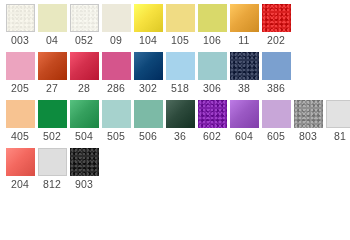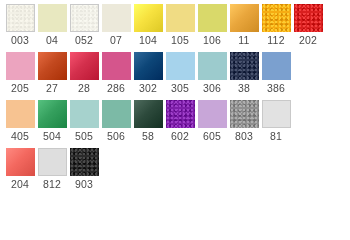--- a/index.html
+++ b/index.html
@@ -71,45 +71,39 @@
         <div class="swatch-label">04</div>
       </div>
       <div class="swatch-cell">
         <div class="swatch-chip bordered" style="background: rgb(243, 242, 234);">
           <div class="noise" style="background-image: radial-gradient(rgb(225, 224, 216) 38%, transparent 42%), radial-gradient(rgb(255, 255, 248) 38%, transparent 42%), radial-gradient(rgb(225, 224, 216) 30%, transparent 34%); background-size: 4px 4px, 5px 5px, 3px 3px; background-position: 0px 0px, 2px 3px, 1px 2px; opacity: 0.55;"></div>
         </div>
         <div class="swatch-label">052</div>
       </div>
       <div class="swatch-cell">
         <div class="swatch-chip" style="background: rgb(236, 233, 218);"></div>
-        <div class="swatch-label">07</div>
+        <div class="swatch-label">09</div>
       </div>
       <div class="swatch-cell">
         <div class="swatch-chip" style="background: linear-gradient(135deg, rgb(255, 255, 97) 0%, rgb(247, 226, 63) 45%, rgb(221, 200, 37) 100%);"></div>
         <div class="swatch-label">104</div>
       </div>
       <div class="swatch-cell">
         <div class="swatch-chip" style="background: rgb(240, 220, 132);"></div>
         <div class="swatch-label">105</div>
       </div>
       <div class="swatch-cell">
         <div class="swatch-chip" style="background: rgb(217, 217, 106);"></div>
         <div class="swatch-label">106</div>
       </div>
       <div class="swatch-cell">
         <div class="swatch-chip" style="background: linear-gradient(135deg, rgb(255, 200, 94) 0%, rgb(233, 166, 60) 45%, rgb(207, 140, 34) 100%);"></div>
         <div class="swatch-label">11</div>
       </div>
       <div class="swatch-cell">
-        <div class="swatch-chip" style="background: rgb(246, 172, 18);">
-          <div class="noise" style="background-image: radial-gradient(rgb(255, 218, 64) 38%, transparent 42%), radial-gradient(rgb(204, 130, 0) 38%, transparent 42%), radial-gradient(rgb(255, 218, 64) 30%, transparent 34%); background-size: 4px 4px, 5px 5px, 3px 3px; background-position: 0px 0px, 2px 3px, 1px 2px; opacity: 0.7;"></div>
-        </div>
-        <div class="swatch-label">112</div>
-      </div>
-      <div class="swatch-cell">
         <div class="swatch-chip" style="background: rgb(217, 31, 31);">
           <div class="noise" style="background-image: radial-gradient(rgb(255, 77, 77) 38%, transparent 42%), radial-gradient(rgb(175, 0, 0) 38%, transparent 42%), radial-gradient(rgb(255, 77, 77) 30%, transparent 34%); background-size: 4px 4px, 5px 5px, 3px 3px; background-position: 0px 0px, 2px 3px, 1px 2px; opacity: 0.7;"></div>
         </div>
         <div class="swatch-label">202</div>
       </div>
     </div>
     <div class="swatch-row">
       <div class="swatch-cell">
         <div class="swatch-chip" style="background: rgb(236, 164, 191);"></div>
         <div class="swatch-label">205</div>
@@ -125,21 +119,21 @@
       <div class="swatch-cell">
         <div class="swatch-chip" style="background: rgb(213, 85, 140);"></div>
         <div class="swatch-label">286</div>
       </div>
       <div class="swatch-cell">
         <div class="swatch-chip" style="background: linear-gradient(135deg, rgb(47, 104, 154) 0%, rgb(13, 70, 120) 45%, rgb(0, 44, 94) 100%);"></div>
         <div class="swatch-label">302</div>
       </div>
       <div class="swatch-cell">
         <div class="swatch-chip" style="background: rgb(166, 211, 236);"></div>
-        <div class="swatch-label">305</div>
+        <div class="swatch-label">518</div>
       </div>
       <div class="swatch-cell">
         <div class="swatch-chip" style="background: rgb(156, 203, 205);"></div>
         <div class="swatch-label">306</div>
       </div>
       <div class="swatch-cell">
         <div class="swatch-chip" style="background: rgb(42, 52, 80);">
           <div class="noise" style="background-image: radial-gradient(rgb(88, 98, 126) 38%, transparent 42%), radial-gradient(rgb(0, 10, 38) 38%, transparent 42%), radial-gradient(rgb(88, 98, 126) 30%, transparent 34%); background-size: 4px 4px, 5px 5px, 3px 3px; background-position: 0px 0px, 2px 3px, 1px 2px; opacity: 0.7;"></div>
         </div>
         <div class="swatch-label">38</div>
@@ -148,40 +142,48 @@
         <div class="swatch-chip" style="background: rgb(123, 160, 207);"></div>
         <div class="swatch-label">386</div>
       </div>
     </div>
     <div class="swatch-row">
       <div class="swatch-cell">
         <div class="swatch-chip" style="background: rgb(247, 195, 145);"></div>
         <div class="swatch-label">405</div>
       </div>
       <div class="swatch-cell">
+        <div class="swatch-chip" style="background: rgb(13, 139, 62);"></div>
+        <div class="swatch-label">502</div>
+      </div>
+      <div class="swatch-cell">
         <div class="swatch-chip" style="background: linear-gradient(135deg, rgb(87, 194, 128) 0%, rgb(53, 160, 94) 45%, rgb(27, 134, 68) 100%);"></div>
         <div class="swatch-label">504</div>
       </div>
       <div class="swatch-cell">
         <div class="swatch-chip" style="background: rgb(166, 210, 205);"></div>
         <div class="swatch-label">505</div>
       </div>
       <div class="swatch-cell">
         <div class="swatch-chip" style="background: rgb(124, 186, 166);"></div>
         <div class="swatch-label">506</div>
       </div>
       <div class="swatch-cell">
         <div class="swatch-chip" style="background: linear-gradient(135deg, rgb(79, 108, 94) 0%, rgb(45, 74, 60) 45%, rgb(19, 48, 34) 100%);"></div>
-        <div class="swatch-label">58</div>
+        <div class="swatch-label">36</div>
       </div>
       <div class="swatch-cell">
         <div class="swatch-chip" style="background: rgb(125, 31, 168);">
           <div class="noise" style="background-image: radial-gradient(rgb(171, 77, 214) 38%, transparent 42%), radial-gradient(rgb(83, 0, 126) 38%, transparent 42%), radial-gradient(rgb(171, 77, 214) 30%, transparent 34%); background-size: 4px 4px, 5px 5px, 3px 3px; background-position: 0px 0px, 2px 3px, 1px 2px; opacity: 0.7;"></div>
         </div>
         <div class="swatch-label">602</div>
+      </div>
+      <div class="swatch-cell">
+        <div class="swatch-chip" style="background: linear-gradient(135deg, rgb(189, 123, 230) 0%, rgb(155, 89, 196) 45%, rgb(129, 63, 170) 100%);"></div>
+        <div class="swatch-label">604</div>
       </div>
       <div class="swatch-cell">
         <div class="swatch-chip" style="background: rgb(200, 166, 216);"></div>
         <div class="swatch-label">605</div>
       </div>
       <div class="swatch-cell">
         <div class="swatch-chip" style="background: rgb(143, 143, 143);">
           <div class="noise" style="background-image: radial-gradient(rgb(189, 189, 189) 38%, transparent 42%), radial-gradient(rgb(101, 101, 101) 38%, transparent 42%), radial-gradient(rgb(189, 189, 189) 30%, transparent 34%); background-size: 4px 4px, 5px 5px, 3px 3px; background-position: 0px 0px, 2px 3px, 1px 2px; opacity: 0.7;"></div>
         </div>
         <div class="swatch-label">803</div>

